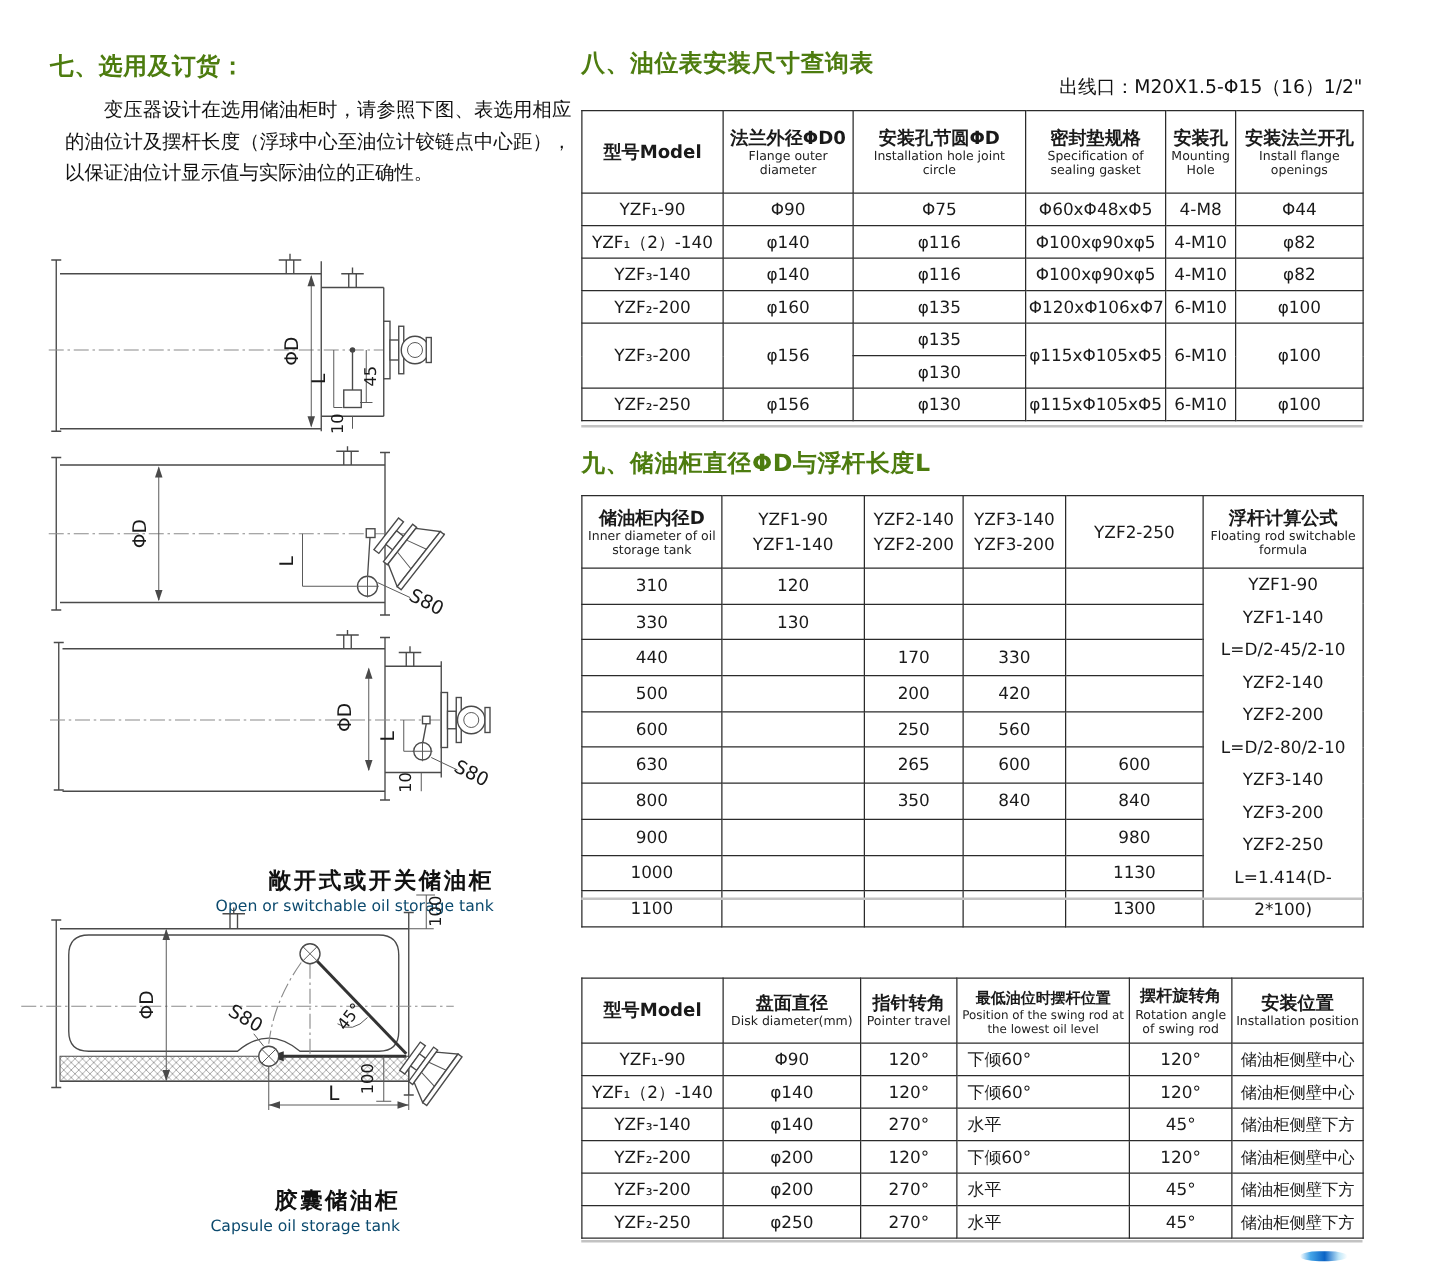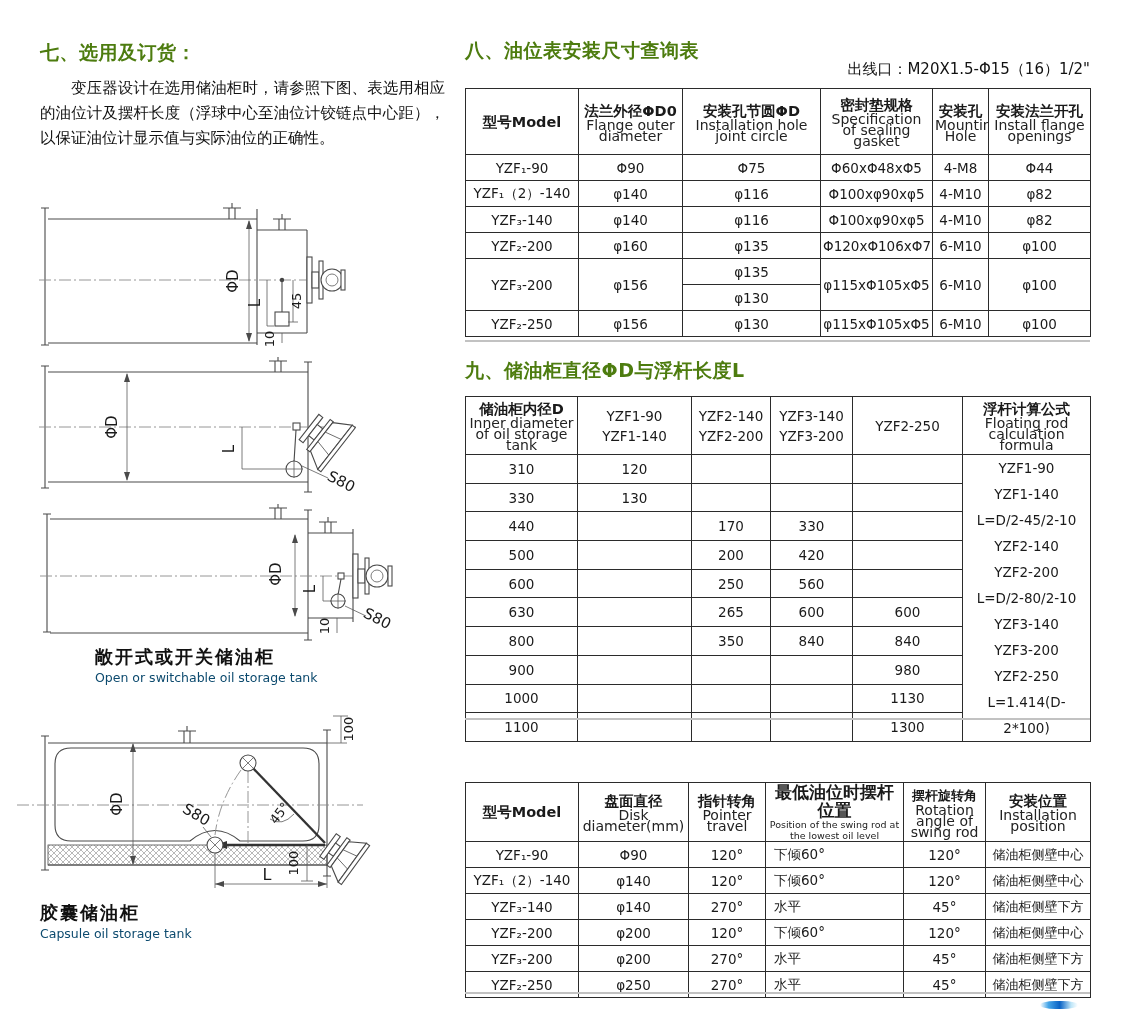--- a/index.html
+++ b/index.html
@@ -6,48 +6,48 @@
   #page{position:relative;width:1144px;height:1024px;background:#ffffff;overflow:hidden;
         font-family:"DejaVu Sans","Liberation Sans",sans-serif;color:#1a1a1a;}
   .abs{position:absolute;}
   .sec-title{font-size:19px;font-weight:bold;color:#4d7c0f;letter-spacing:0.5px;white-space:nowrap;}
   .para{font-size:15.5px;line-height:25px;text-align:justify;text-indent:2em;color:#111;}
   .note{font-size:15px;color:#111;text-align:right;white-space:nowrap;}
   table{border-collapse:collapse;table-layout:fixed;}
   th,td{border:1px solid #2b2b2b;text-align:center;vertical-align:middle;padding:0 2px;overflow:hidden;}
   th{font-weight:normal;}
   .zh{font-size:14.5px;font-weight:bold;line-height:18px;}
-  .en{font-size:14px;line-height:11px;color:#222;}
+  .en{font-size:10px;line-height:11px;color:#222;}
   td{font-size:13.5px;}
   .mdl{font-size:13.5px;line-height:20px;}
   .fcell div{line-height:26px;font-size:13.5px;}
   .fcell .bold{font-weight:normal;}
   .h66{height:66px;} .h58{height:58px;} .h52{height:52px;} .r26{height:26px;}
-  .cap{text-align:left;}
+  .cap{text-align:right;margin-top:47px;}
   .cap .cap-zh{font-size:18px;font-weight:bold;letter-spacing:2px;color:#111;}
   .cap .cap-en{font-size:12.5px;color:#0c4a6e;margin-top:1px;}
   .shadow-rule{position:absolute;height:2px;background:#c2c2c2;}
   .swoosh{position:absolute;left:1040px;top:1001px;width:38px;height:8px;border-radius:50%/62%;
     background:linear-gradient(90deg,rgba(140,205,245,0) 0%,#46a6e8 22%,#0b63c5 52%,#bfe6f8 82%,rgba(255,255,255,0) 100%);}
   
   .ln{stroke:#4a4a4a;stroke-width:1.1;fill:none;}
   .lnf{stroke:#4a4a4a;stroke-width:1.1;fill:#fff;}
   .thin{stroke:#5a5a5a;stroke-width:0.8;fill:none;}
   .cl{stroke:#8a8a8a;stroke-width:0.9;fill:none;stroke-dasharray:12 3 2 3;}
   .rod{stroke:#333;stroke-width:2.4;fill:none;}
   .dt{font-size:13px;fill:#1a1a1a;}
   .dt2{font-size:15px;fill:#1a1a1a;}
 </style>
 </head>
 <body>
 
 <div id="page">
 
   <div class="abs sec-title" style="left:40px;top:40px;">七、选用及订货：</div>
-  <div class="abs para" style="left:40px;top:76px;width:405px;">变压器设计在选用储油柜时，请参照下图、表选用相应的油位计及摆杆长度（浮球中心至油位计铰链点中心距），以保证油位计显示值与实际油位的正确性。</div>
+  <div class="abs para" style="left:52px;top:76px;width:405px;">变压器设计在选用储油柜时，请参照下图、表选用相应的油位计及摆杆长度（浮球中心至油位计铰链点中心距），以保证油位计显示值与实际油位的正确性。</div>
 
   <svg class="abs" style="left:35px;top:182px;" width="345" height="172" viewBox="0 0 345 172">
     <path class="ln" d="M10,26 V163 M6,26 H14 M6,163 H14"></path>
     <path class="ln" d="M13,37 H222 M13,161 H222 M222,27 V163"></path>
     <path class="ln" d="M222,48 H272 M222,151 H272 M272,48 V151"></path>
     <path class="cl" d="M4,98 H302"></path>
     <g>
       <path class="ln" d="M194,26 V37 M200,26 V37 M188,26 H206 M197,21 V26"></path>
       <path class="ln" d="M244,37 V48 M250,37 V48 M238,37 H256 M247,32 V37"></path>
     </g>
@@ -361,21 +361,21 @@
           </th>
       <th>
             <div class="mdl">YZF3-140</div>
             <div class="mdl">YZF3-200</div>
           </th>
       <th>
             <div class="mdl">YZF2-250</div>
           </th>
       <th>
             <div class="zh">浮杆计算公式</div>
-            <div class="en">Floating rod calculation formula</div>
+            <div class="en">Floating rod switchable formula</div>
           </th>
     </tr>
     <tr class="r26">
           <td>310</td>
           <td>120</td>
           <td></td>
           <td></td>
           <td></td>
       <td rowspan="10" class="fcell">
         <div>YZF1-90</div>
@@ -475,21 +475,21 @@
           </th>
       <th>
             <div class="zh">盘面直径</div>
             <div class="en">Disk diameter(mm)</div>
           </th>
       <th>
             <div class="zh">指针转角</div>
             <div class="en">Pointer travel</div>
           </th>
       <th>
-            <div class="zh" style="font-size:17px">最低油位时摆杆位置</div>
+            <div class="zh" style="font-size:12px">最低油位时摆杆位置</div>
             <div class="en" style="font-size:9.5px">Position of the swing rod at the lowest oil level</div>
           </th>
       <th>
             <div class="zh" style="font-size:13px">摆杆旋转角</div>
             <div class="en">Rotation angle of swing rod</div>
           </th>
       <th>
             <div class="zh">安装位置</div>
             <div class="en">Installation position</div>
           </th>

